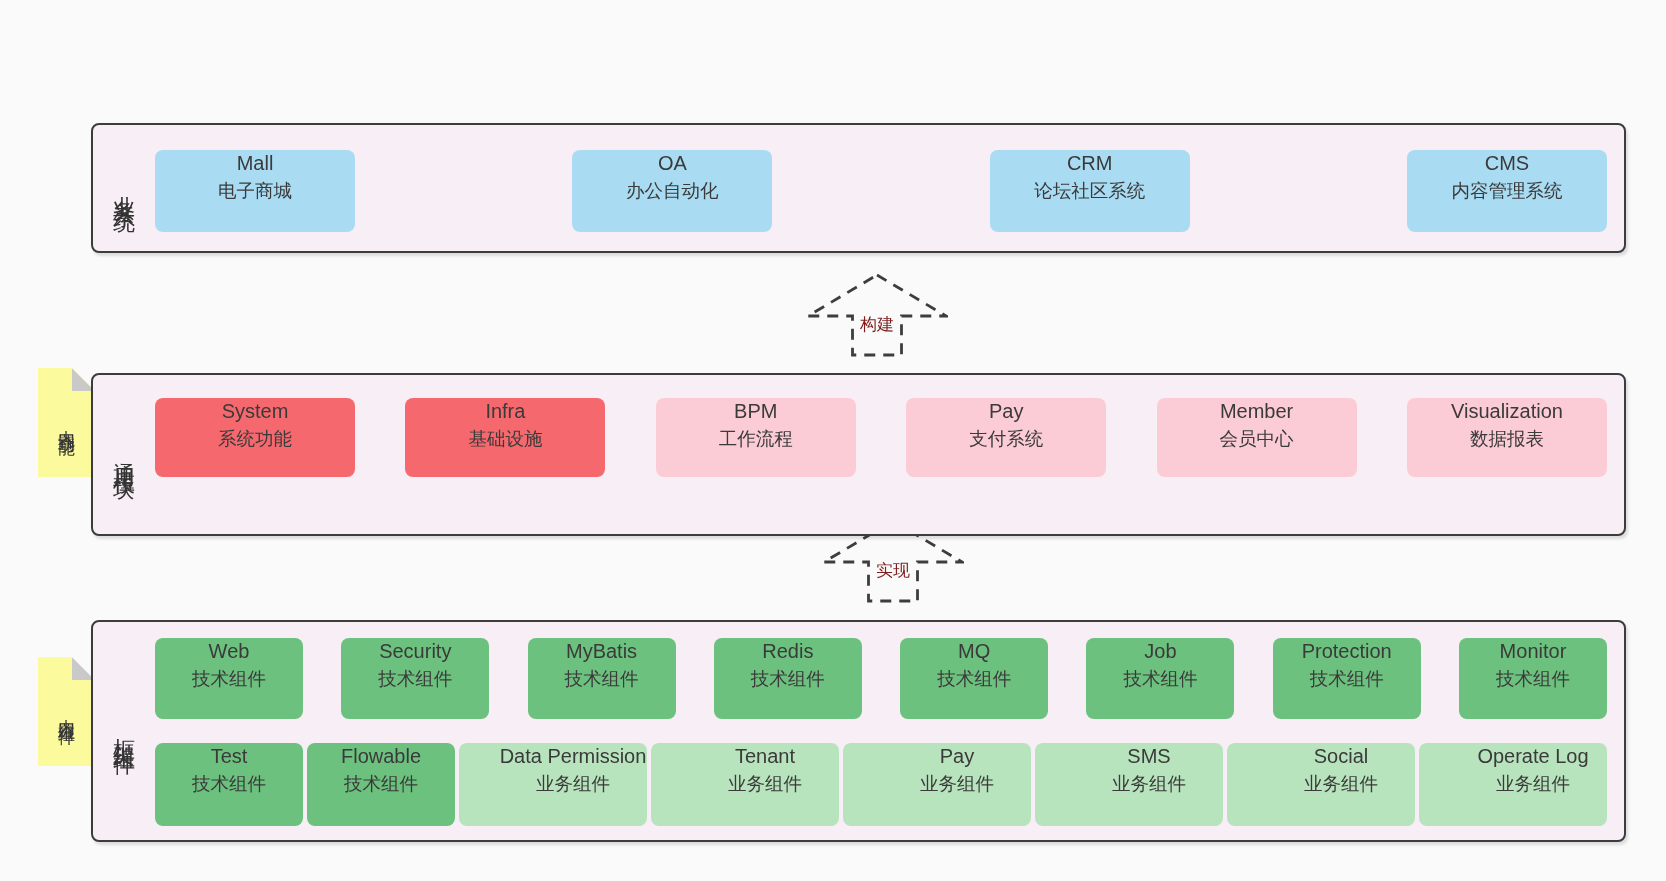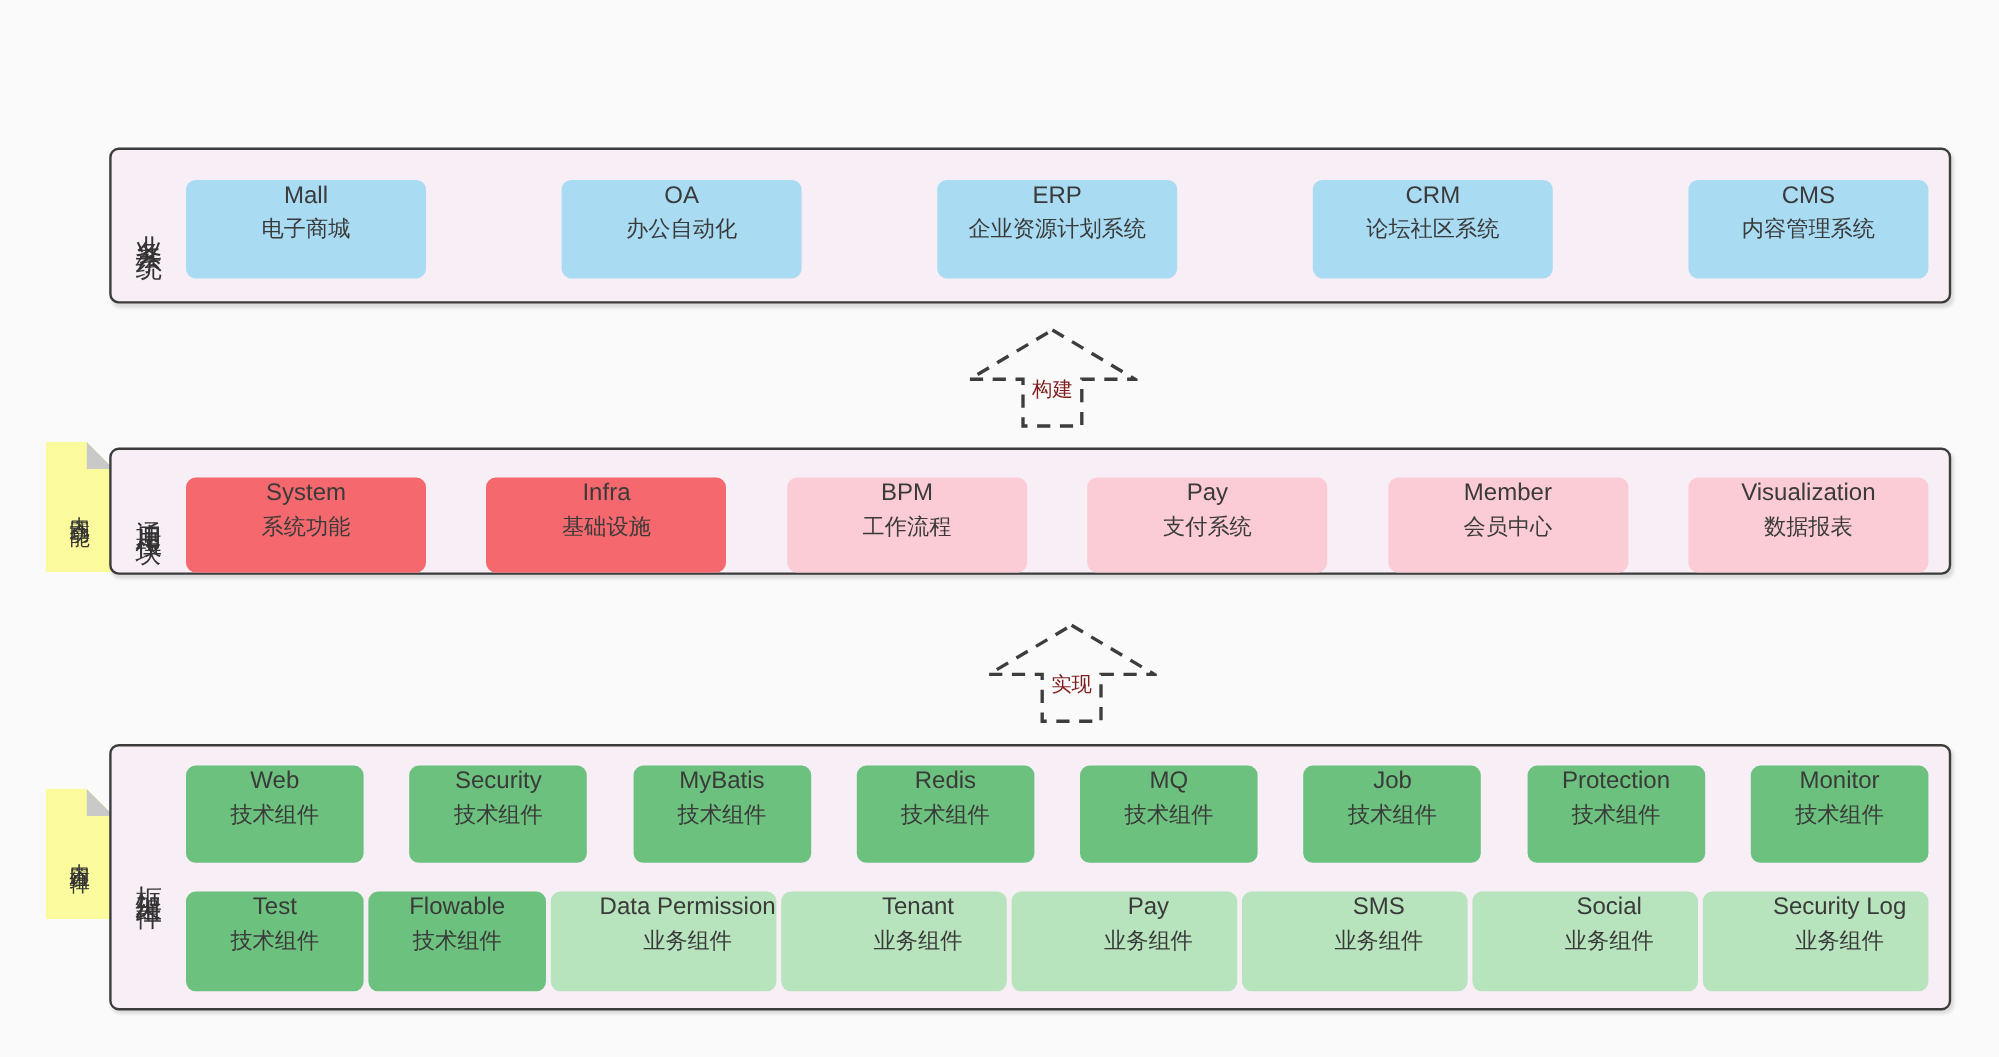--- a/index.html
+++ b/index.html
@@ -4,21 +4,21 @@
 <style>
   html,body{margin:0;padding:0;}
   body{font-family:"Liberation Sans","DejaVu Sans",sans-serif;background:var(--page-bg,#fafafa);}
   .canvas{position:relative;width:1666px;height:881px;background:var(--page-bg,#fafafa);overflow:hidden;}
 
   
   .layer{position:absolute;left:91px;width:1535px;background:var(--container-fill,#f8eef6);
          border:2px solid var(--container-border,#3c3c3c);border-radius:8px;
          box-shadow:2px 3px 3px rgba(0,0,0,0.12);z-index:2;box-sizing:border-box;}
   .layer-business{top:123px;height:130px;}
-  .layer-modules{top:373px;height:106px;}
+  .layer-modules{top:373px;height:163px;}
   .layer-components{top:620px;height:222px;}
 
   .layer-label{position:absolute;left:0;top:0;bottom:0;width:62px;
                display:flex;align-items:center;justify-content:center;
                writing-mode:vertical-rl;text-orientation:upright;
                font-size:22px;letter-spacing:5px;color:#333;}
 
   .row{position:absolute;left:62px;right:17px;display:flex;justify-content:space-between;}
   .row-1{top:25px;height:82px;}
   .row-m{top:23px;height:79px;}
@@ -92,24 +92,20 @@
     <div class="row row-1">
       <div class="box blue w200">
         <div class="en">Mall</div>
         <div class="zh">电子商城</div>
       </div>
       <div class="box blue w200">
         <div class="en">OA</div>
         <div class="zh">办公自动化</div>
       </div>
       <div class="box blue w200">
-        <div class="en">ERP</div>
-        <div class="zh">企业资源计划系统</div>
-      </div>
-      <div class="box blue w200">
         <div class="en">CRM</div>
         <div class="zh">论坛社区系统</div>
       </div>
       <div class="box blue w200">
         <div class="en">CMS</div>
         <div class="zh">内容管理系统</div>
       </div>
     </div>
   </div>
 
@@ -202,19 +198,19 @@
       </div>
       <div class="box lgreen w148">
         <div class="en">SMS</div>
         <div class="zh">业务组件</div>
       </div>
       <div class="box lgreen w148">
         <div class="en">Social</div>
         <div class="zh">业务组件</div>
       </div>
       <div class="box lgreen w148">
-        <div class="en">Security Log</div>
+        <div class="en">Operate Log</div>
         <div class="zh">业务组件</div>
       </div>
     </div>
   </div>
 
 </div>
 
 </body></html>

